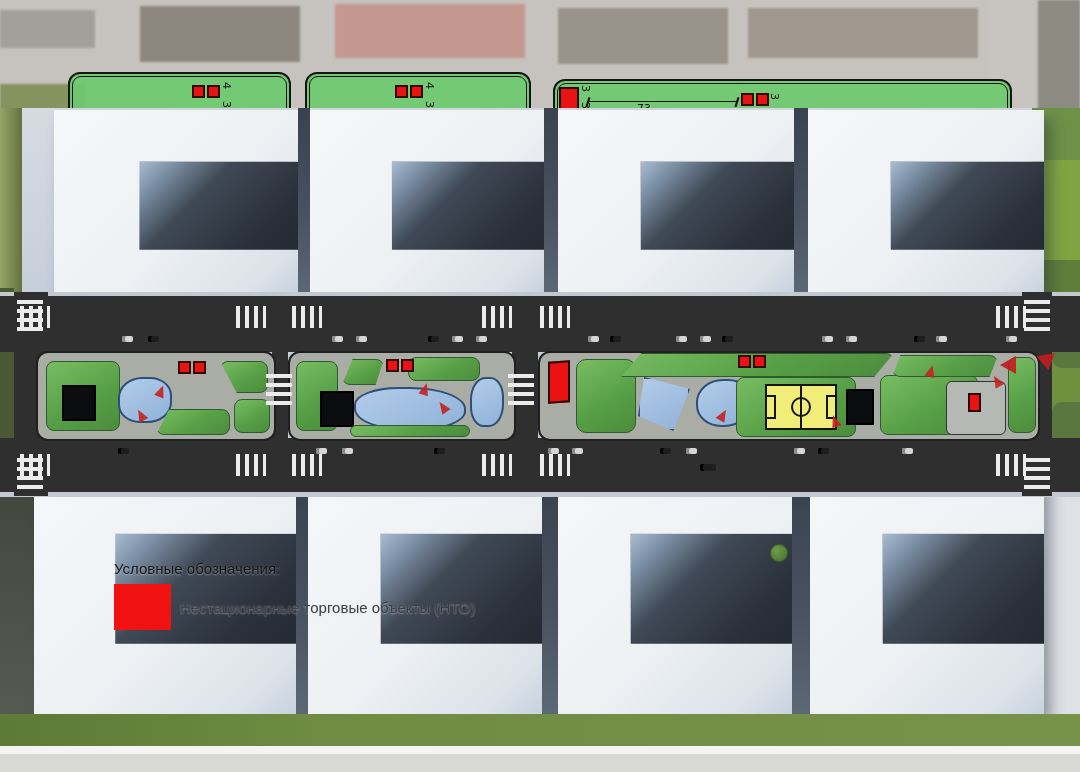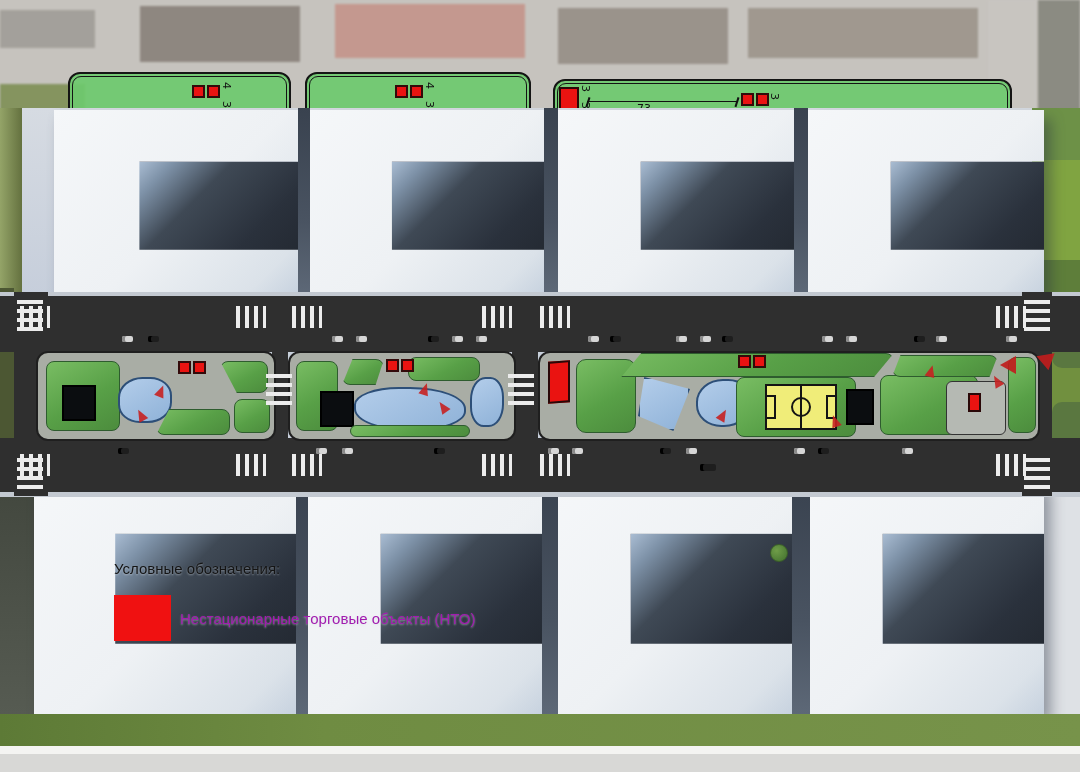--- a/index.html
+++ b/index.html
@@ -44,25 +44,25 @@
   .goal{position:absolute;top:50%;width:7px;height:20px;border:2px solid #141414;transform:translateY(-50%);}
   .zv{position:absolute;width:30px;height:22px;background:repeating-linear-gradient(90deg,#ececec 0 4px,rgba(0,0,0,0) 4px 9px);}
   .zh{position:absolute;width:26px;height:32px;background:repeating-linear-gradient(180deg,#ececec 0 4px,rgba(0,0,0,0) 4px 9px);}
   .car{position:absolute;width:11px;height:6px;border-radius:2px;background:#d6d6d6;box-shadow:inset 3px 0 0 #8a8a8a;}
   .car.dk{background:#1e1e1e;box-shadow:inset 3px 0 0 #000;}
   .rtree{position:absolute;width:0;height:0;border-left:5px solid transparent;border-right:5px solid transparent;border-bottom:12px solid #c62121;opacity:.9;}
   .rwedge{position:absolute;width:0;height:0;border-top:9px solid transparent;border-bottom:9px solid transparent;border-right:16px solid #c01d1d;opacity:.92;}
   .tree{position:absolute;border-radius:50%;background:radial-gradient(circle at 35% 35%,#6f9d48,#4f7d36 70%);border:1px solid #3a5f28;}
 
   
-  #legend{position:absolute;left:114px;top:560px;display:flex;flex-direction:column;gap:18px;}
+  #legend{position:absolute;left:114px;top:560px;display:flex;flex-direction:column;gap:7px;}
   .lg-title{font-size:15px;color:#141414;text-shadow:0 1px 2px rgba(215,222,230,.55);}
   .lg-row{display:flex;align-items:center;gap:9px;}
   .lg-swatch{width:57px;height:46px;background:#f01111;}
-  .lg-label{font-size:15px;color:#a21caf;text-shadow:0 1px 2px rgba(215,222,230,.55);}
+  .lg-label{font-size:15px;color:#404040;text-shadow:0 1px 2px rgba(215,222,230,.55);}
 </style>
 </head>
 <body>
 
 <div id="page">
 
   <div id="aerial">
     <div class="ablob" style="left:0;top:10px;width:95px;height:38px;background:#a09d98;"></div>
     <div class="ablob" style="left:140px;top:6px;width:160px;height:56px;background:#89817a;"></div>
     <div class="ablob" style="left:335px;top:4px;width:190px;height:54px;background:#c4948a;"></div>

